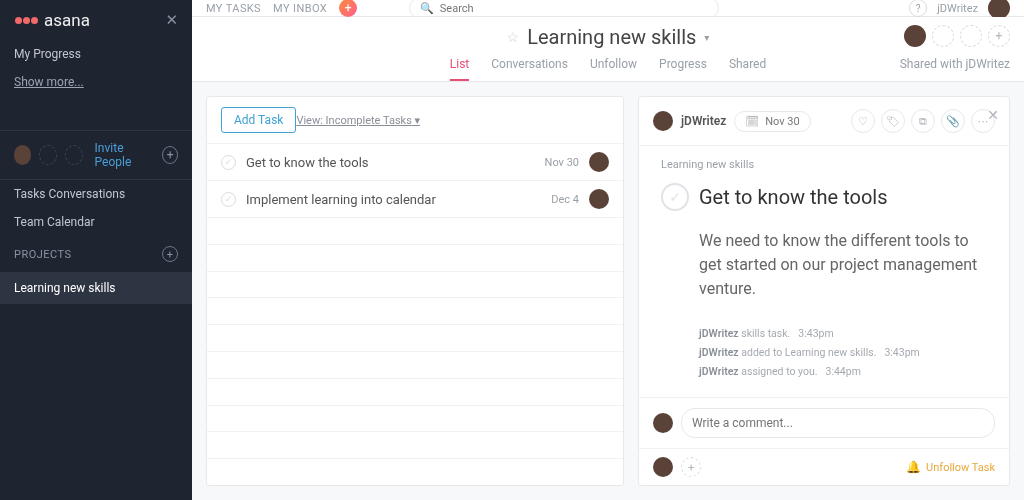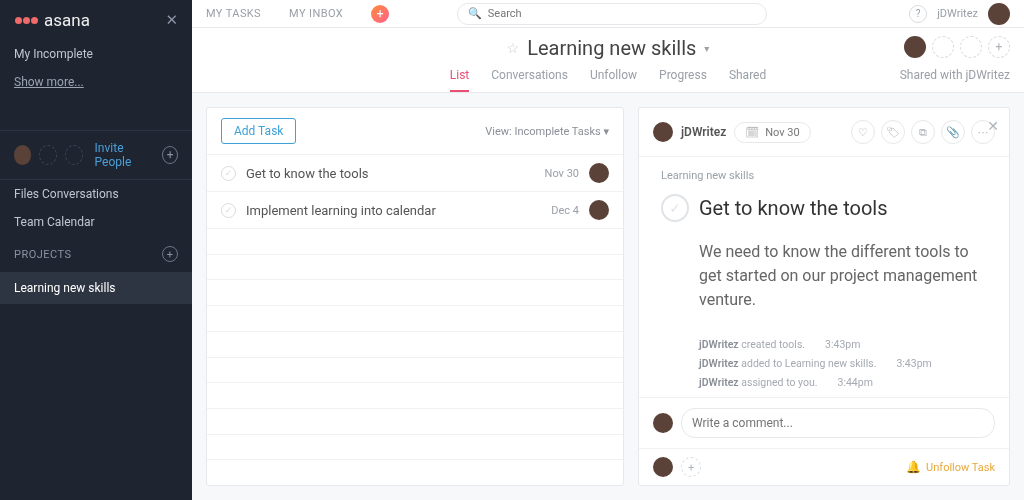--- a/index.html
+++ b/index.html
@@ -19,21 +19,21 @@
 .av-placeholder{width:20px;height:20px;border-radius:50%;border:1.5px dashed #3d4654}
 .invite-link{color:#4a9fd8;font-size:12px;cursor:pointer;margin-left:4px}
 .plus-circle{width:18px;height:18px;border:1px solid #6b7688;border-radius:50%;display:flex;align-items:center;justify-content:center;color:#8a93a2;font-size:12px;margin-left:auto;cursor:pointer}
 .sb-section{padding:10px 14px;display:flex;align-items:center;font-size:11px;letter-spacing:.5px;color:#8a93a2}
 .sb-section .plus-circle{width:16px;height:16px;font-size:11px}
 .sb-item{padding:9px 14px;font-size:12px;color:#b8c0cc;cursor:pointer}
 .sb-item.active{background:#2e3542;color:#fff}
 
 
 .main{flex:1;display:flex;flex-direction:column}
-.topbar{height:28px;background:#fff;border-bottom:1px solid #e6e8eb;display:flex;align-items:center;padding:0 14px;gap:28px;font-size:11px;color:#9aa0a8}
+.topbar{height:17px;background:#fff;border-bottom:1px solid #e6e8eb;display:flex;align-items:center;padding:0 14px;gap:12px;font-size:11px;color:#9aa0a8}
 .tb-link{cursor:pointer;letter-spacing:.4px}
 .tb-add{width:18px;height:18px;border-radius:50%;background:linear-gradient(135deg,#ff8d3a,#ff5f8d);color:#fff;display:flex;align-items:center;justify-content:center;font-size:12px;cursor:pointer}
 .search{flex:0 0 310px;margin-left:40px;height:22px;border:1px solid #e6e8eb;border-radius:11px;display:flex;align-items:center;padding:0 10px;color:#b0b5bc;gap:6px}
 .search input{border:none;outline:none;font-size:11px;width:100%;background:transparent}
 .tb-right{margin-left:auto;display:flex;align-items:center;gap:10px}
 .help{width:18px;height:18px;border-radius:50%;border:1px solid #d8dce0;display:flex;align-items:center;justify-content:center;color:#9aa0a8;font-size:10px;cursor:pointer}
 .avatar{width:22px;height:22px;border-radius:50%;background:#5a4238}
 
 
 .phead{background:#fff;border-bottom:1px solid #e6e8eb;padding:8px 0 0 0;position:relative}
@@ -46,23 +46,23 @@
 .ph-right{position:absolute;right:14px;top:8px;display:flex;align-items:center;gap:6px}
 .share-txt{font-size:12px;color:#9aa0a8;position:absolute;right:14px;top:40px}
 .dashed-circle{width:22px;height:22px;border:1.5px dashed #d8dce0;border-radius:50%;cursor:pointer;display:flex;align-items:center;justify-content:center;color:#b0b5bc;font-size:12px}
 
 
 .content{flex:1;display:flex;gap:14px;padding:14px;overflow:hidden}
 .pane{background:#fff;border:1px solid #e6e8eb;border-radius:3px;display:flex;flex-direction:column}
 .list-pane{flex:1;min-width:400px}
 .detail-pane{width:372px;position:relative}
 
-.list-head{display:flex;align-items:center;justify-content:space-between;padding:10px 14px}
+.list-head{display:flex;align-items:center;padding:10px 14px}
 .add-task{border:1px solid #3fa1d6;color:#3fa1d6;background:#fff;padding:5px 12px;border-radius:3px;font-size:12px;cursor:pointer}
-.view-link{font-size:11px;color:#8a8f97;cursor:pointer}
+.view-link{font-size:11px;color:#8a8f97;text-decoration:underline;cursor:pointer}
 .view-link:after{content:" ▾"}
 
 .trow{display:flex;align-items:center;padding:8px 14px;border-top:1px solid #f0f1f3;gap:10px}
 .check{width:15px;height:15px;border:1.5px solid #d8dce0;border-radius:50%;flex-shrink:0;cursor:pointer;display:flex;align-items:center;justify-content:center}
 .check:after{content:"✓";color:#d8dce0;font-size:9px}
 .trow .title{flex:1;color:#555;font-size:13px}
 .trow .due{font-size:11px;color:#9aa0a8}
 .trow .av-sm{flex-shrink:0}
 .trow.empty{height:29px}
 
@@ -75,21 +75,21 @@
 .icon-circ{width:24px;height:24px;border:1px solid #e6e8eb;border-radius:50%;display:flex;align-items:center;justify-content:center;color:#b0b5bc;cursor:pointer;font-size:11px}
 .close-detail{position:absolute;top:10px;right:10px;color:#b0b5bc;cursor:pointer;font-size:14px}
 
 .det-body{padding:12px 22px;overflow:auto;flex:1}
 .proj-tag{font-size:11px;color:#9aa0a8;margin-bottom:12px}
 .bigcheck{width:28px;height:28px;border:2px solid #e0e3e7;border-radius:50%;display:inline-flex;align-items:center;justify-content:center;color:#e0e3e7;cursor:pointer;vertical-align:middle;margin-right:10px;font-size:14px}
 .det-title{font-size:20px;color:#333;font-family:Georgia,serif;display:flex;align-items:center;margin-bottom:18px}
 .det-desc{font-size:16px;color:#666;line-height:1.5;padding-left:38px;margin-bottom:24px}
 .activity{padding-left:38px;font-size:10.5px;color:#a5aab1;line-height:1.8}
 .activity strong{color:#8a8f97;font-weight:600}
-.ts{margin-left:20px}
+.ts{margin-left:8px}
 
 .comment{padding:10px 22px;display:flex;gap:10px;align-items:flex-start}
 .comment-body{flex:1}
 .comment-head{font-size:11px;color:#999}
 .comment-head strong{color:#555}
 .comment-text{font-size:12px;color:#555;margin-top:3px}
 .heart{color:#d8dce0;cursor:pointer;font-size:13px}
 
 .composer{padding:10px 14px;display:flex;gap:8px;align-items:center;border-top:1px solid #f0f1f3}
 .composer input{flex:1;border:1px solid #e6e8eb;border-radius:14px;padding:7px 10px;font-size:12px;outline:none}
@@ -108,30 +108,30 @@
       <div class="logo">
         <span class="logo-dots">
             <span></span>
             <span></span>
             <span></span>
           </span>
         <span>asana</span>
       </div>
       <span class="close-x">✕</span>
     </div>
-    <div class="sb-link">My Incomplete</div>
+    <div class="sb-link">My Progress</div>
     <div class="sb-link underline">Show more...</div>
     <div class="invite">
       <span class="av-sm"></span>
       <span class="av-placeholder"></span>
       <span class="av-placeholder"></span>
       <span class="invite-link">Invite People</span>
       <span class="plus-circle">+</span>
     </div>
-    <div class="sb-link">Files Conversations</div>
+    <div class="sb-link">Tasks Conversations</div>
     <div class="sb-link">Team Calendar</div>
     <div class="sb-section">
       <span>PROJECTS</span>
       <span class="plus-circle">+</span>
     </div>
     <div class="sb-item active">Learning new skills</div>
   </aside>
 
   <div class="main">
 
@@ -220,21 +220,21 @@
           </div>
         </div>
         <div class="det-body">
           <div class="proj-tag">Learning new skills</div>
           <div class="det-title">
             <span class="bigcheck">✓</span>
             <span>Get to know the tools</span>
           </div>
           <div class="det-desc">We need to know the different tools to get started on our project management venture.</div>
           <div class="activity">
-            <div><strong>jDWritez</strong> <span>created tools.</span><span class="ts">3:43pm</span></div>
+            <div><strong>jDWritez</strong> <span>skills task.</span><span class="ts">3:43pm</span></div>
             <div><strong>jDWritez</strong> <span>added to Learning new skills.</span><span class="ts">3:43pm</span></div>
             <div><strong>jDWritez</strong> <span>assigned to you.</span><span class="ts">3:44pm</span></div>
 
           </div>
         </div>
         <div class="composer">
           <span class="av-sm"></span>
           <input placeholder="Write a comment..." style="">
         </div>
         <div class="followers">

